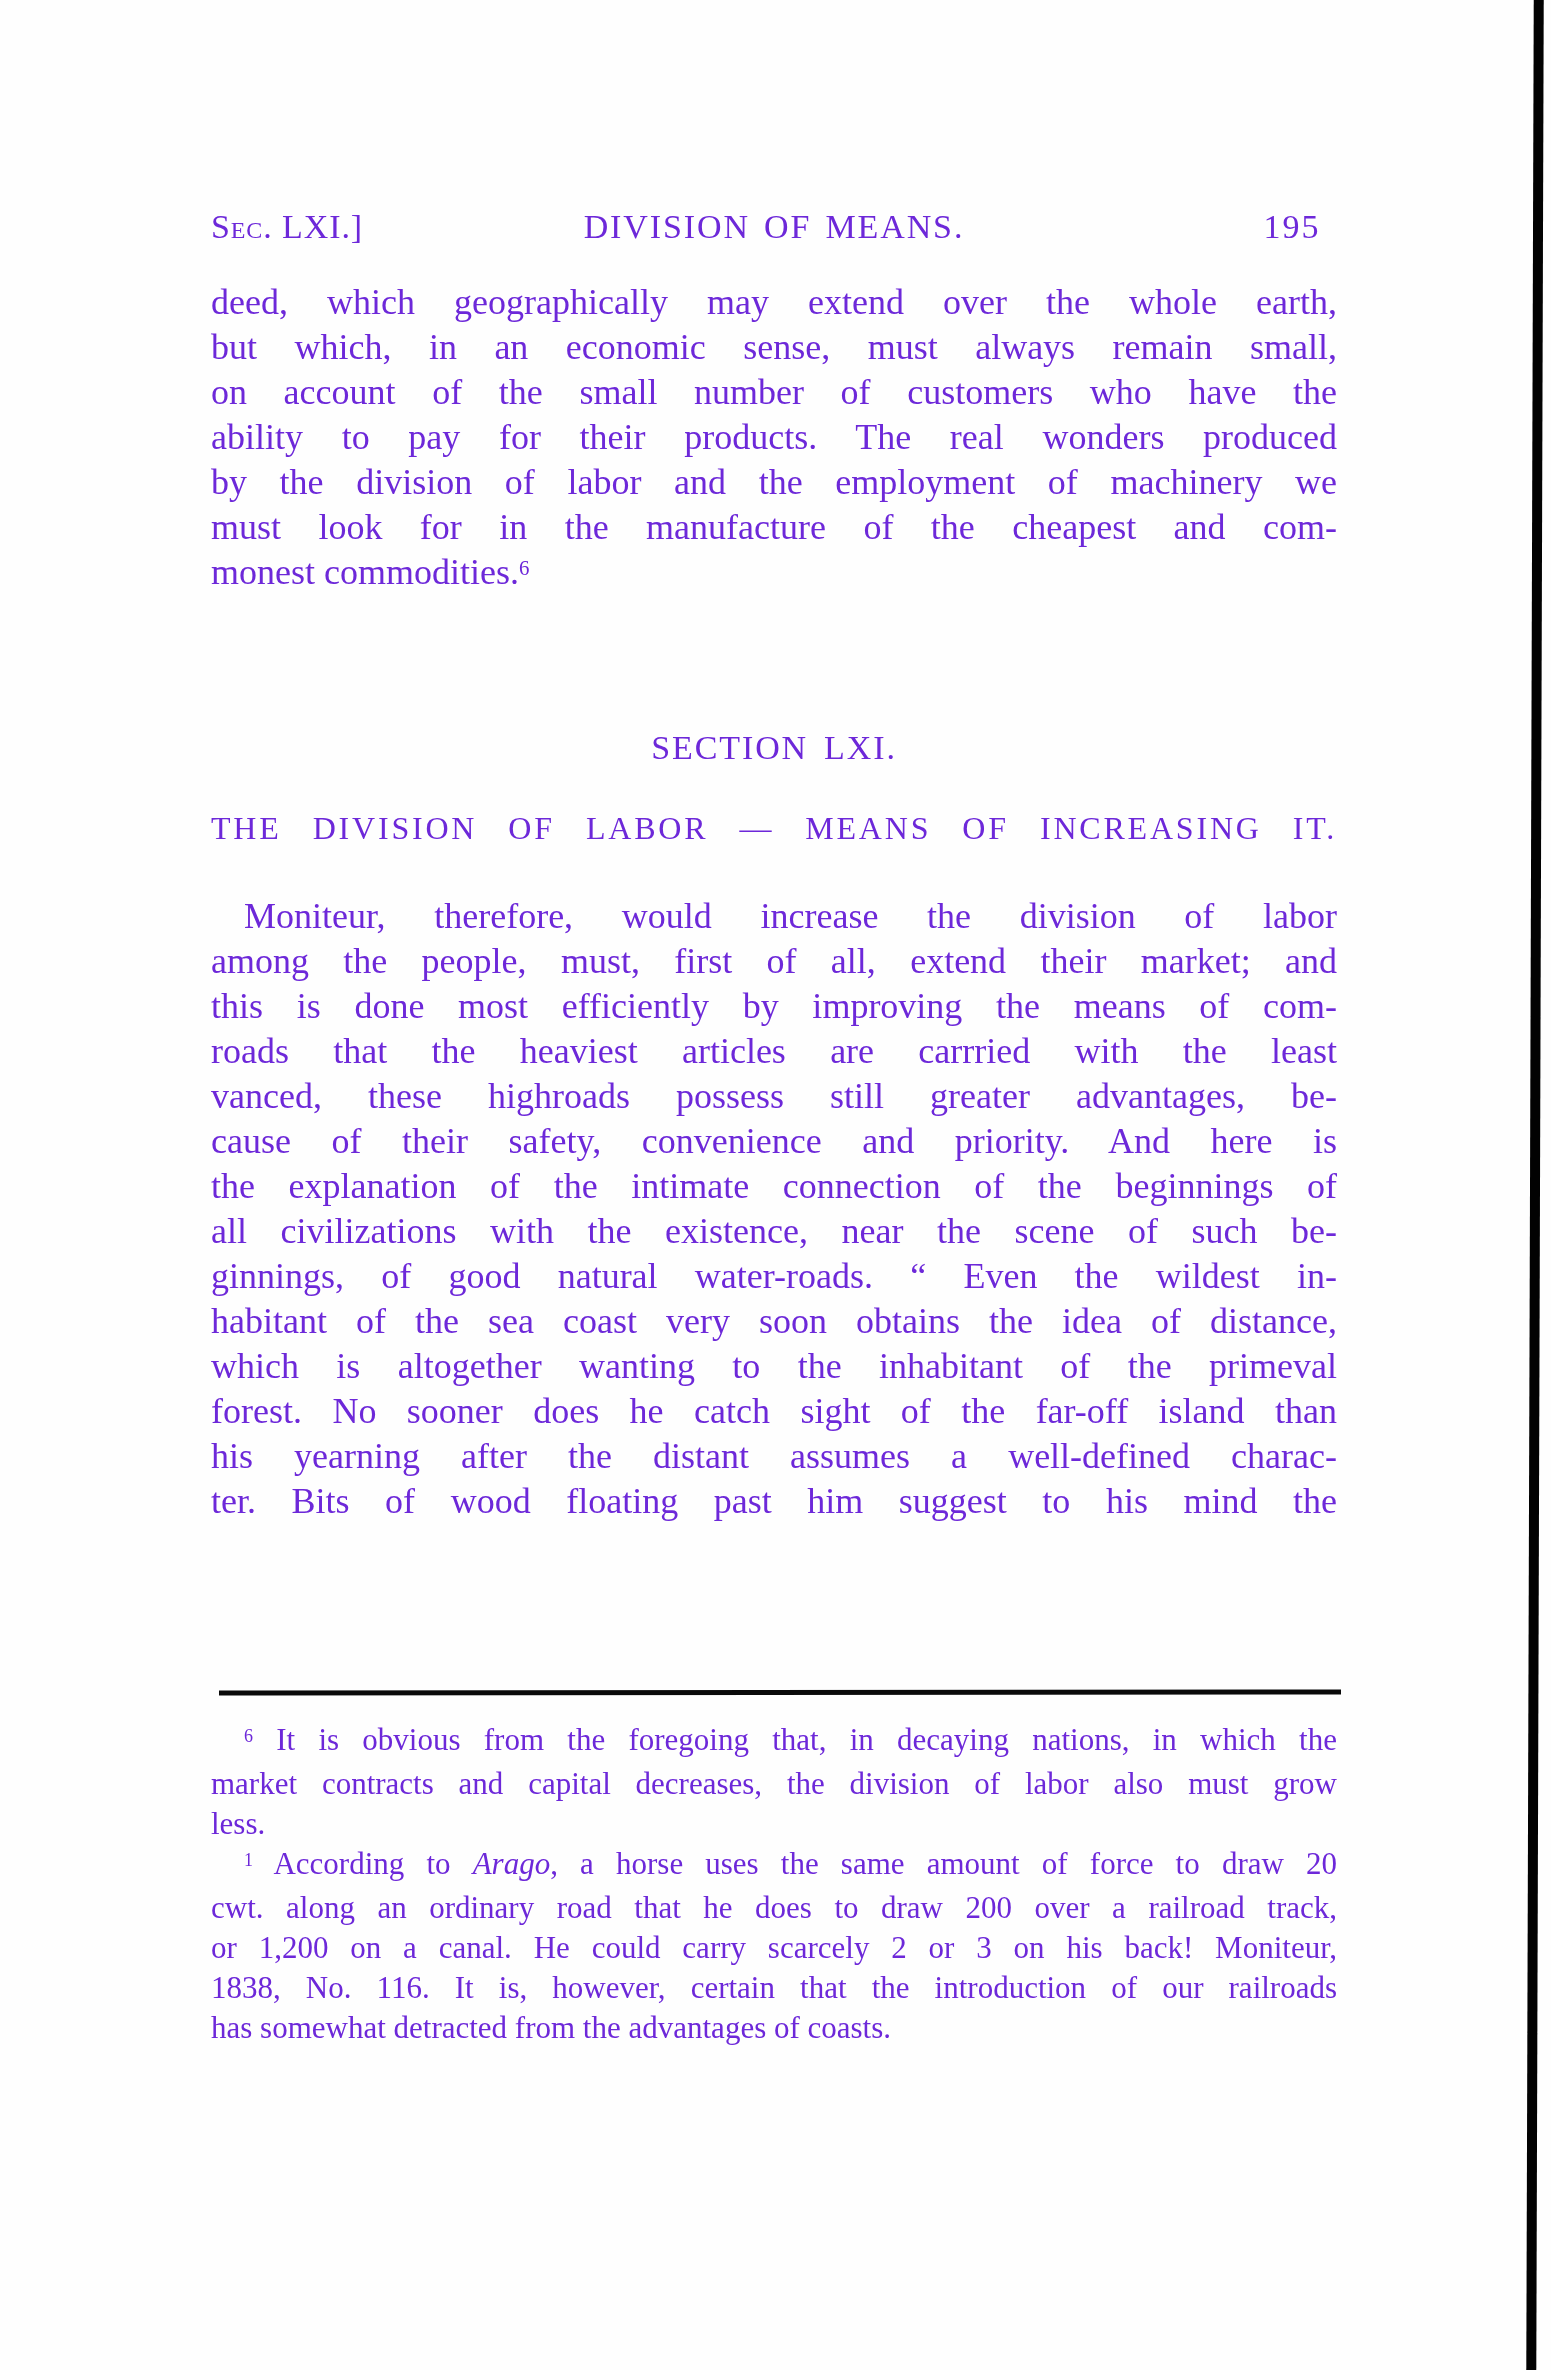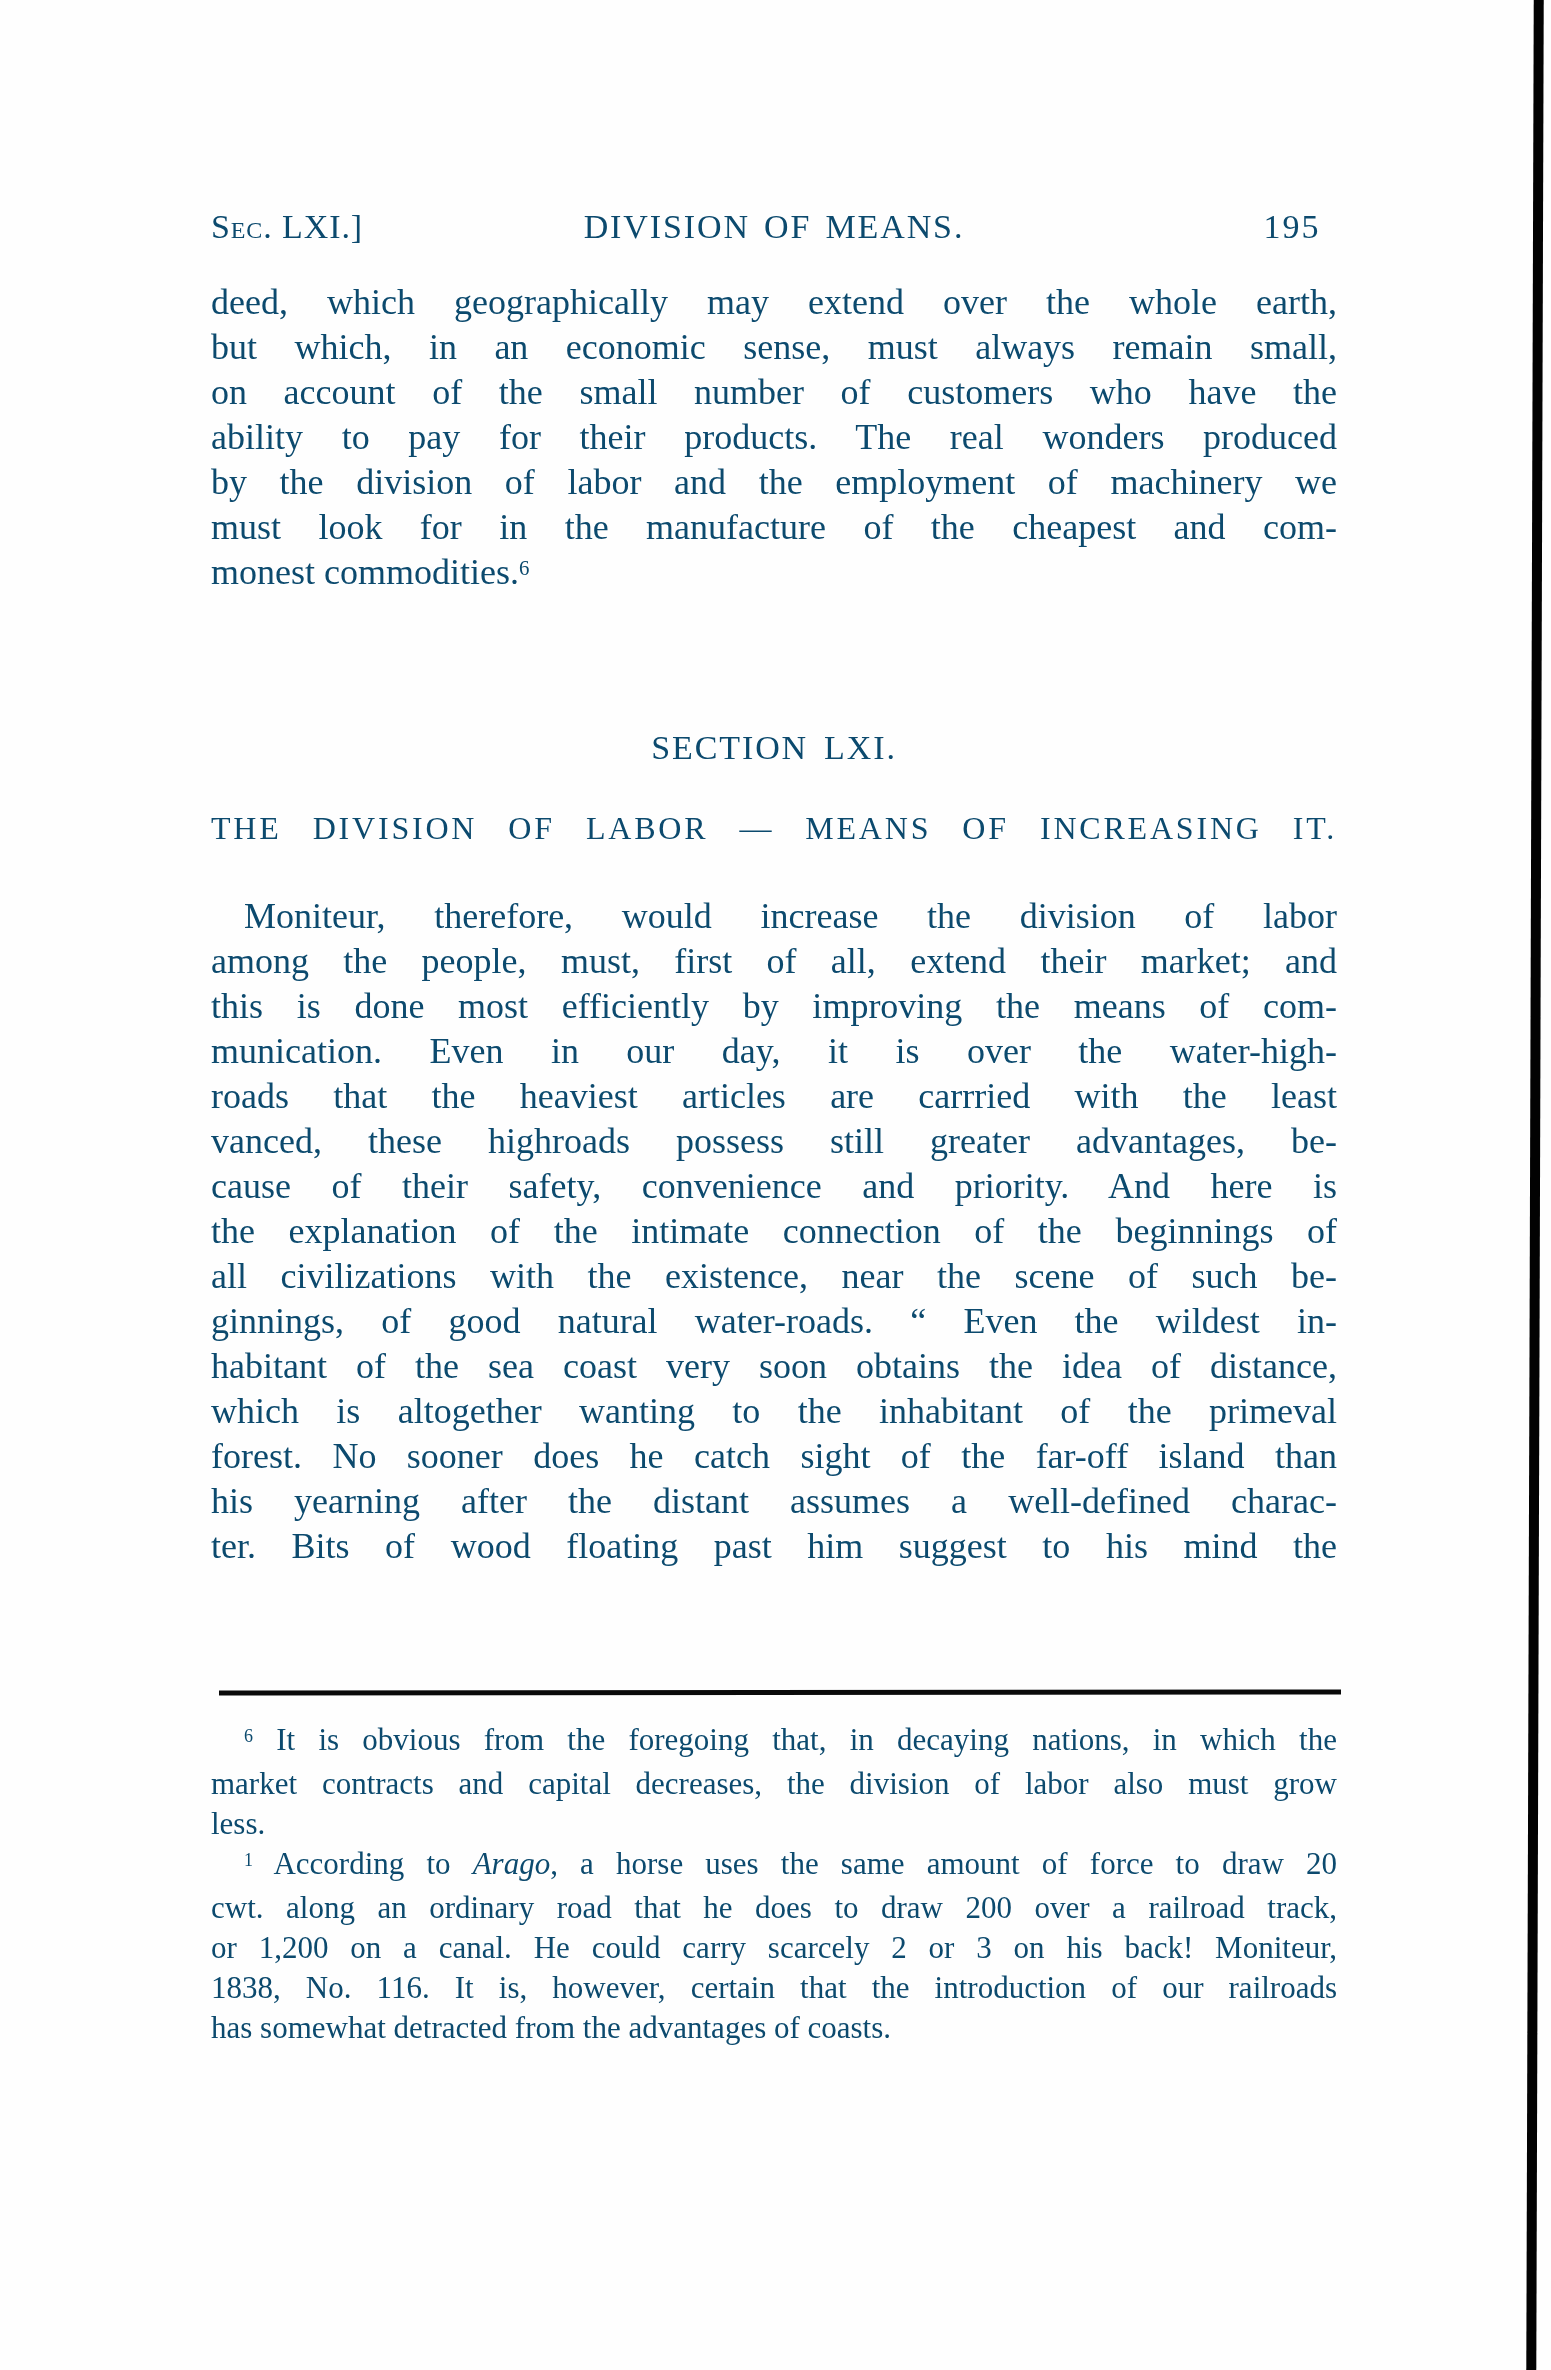--- a/index.html
+++ b/index.html
@@ -3,21 +3,21 @@
 <meta charset="utf-8">
 <style>
   html,body { margin:0; padding:0; background:#e8e8e8; }
   .page {
     position: relative;
     width: 1552px;
     height: 2371px;
     background: #fefefe;
     overflow: hidden;
     font-family: "Liberation Serif", "DejaVu Serif", serif;
-    color: #0c4a6e;
+    color: #6d28d9;
   }
   .textblock { position: absolute; left: 211px; width: 1126px; }
 
   
   .running-header {
     top: 206px;
     display: grid;
     grid-template-columns: 1fr auto 1fr;
     align-items: baseline;
     font-size: 34px;
@@ -106,21 +106,20 @@
     </div>
 
   <div class="textblock section-heading">SECTION LXI.</div>
 
   <div class="textblock section-subheading">THE DIVISION OF LABOR — MEANS OF INCREASING IT.</div>
 
   <div class="textblock bodytext main-paragraph">
       <div class="tline indent"><span>Moniteur, therefore, would increase the division of labor</span></div>
       <div class="tline"><span>among the people, must, first of all, extend their market; and</span></div>
       <div class="tline"><span>this is done most efficiently by improving the means of com-</span></div>
-      <div class="tline"><span>munication. Even in our day, it is over the water-high-</span></div>
       <div class="tline"><span>roads that the heaviest articles are carrried with the least</span></div>
       <div class="tline"><span>vanced, these highroads possess still greater advantages, be-</span></div>
       <div class="tline"><span>cause of their safety, convenience and priority. And here is</span></div>
       <div class="tline"><span>the explanation of the intimate connection of the beginnings of</span></div>
       <div class="tline"><span>all civilizations with the existence, near the scene of such be-</span></div>
       <div class="tline"><span>ginnings, of good natural water-roads. “ Even the wildest in-</span></div>
       <div class="tline"><span>habitant of the sea coast very soon obtains the idea of distance,</span></div>
       <div class="tline"><span>which is altogether wanting to the inhabitant of the primeval</span></div>
       <div class="tline"><span>forest. No sooner does he catch sight of the far-off island than</span></div>
       <div class="tline"><span>his yearning after the distant assumes a well-defined charac-</span></div>

